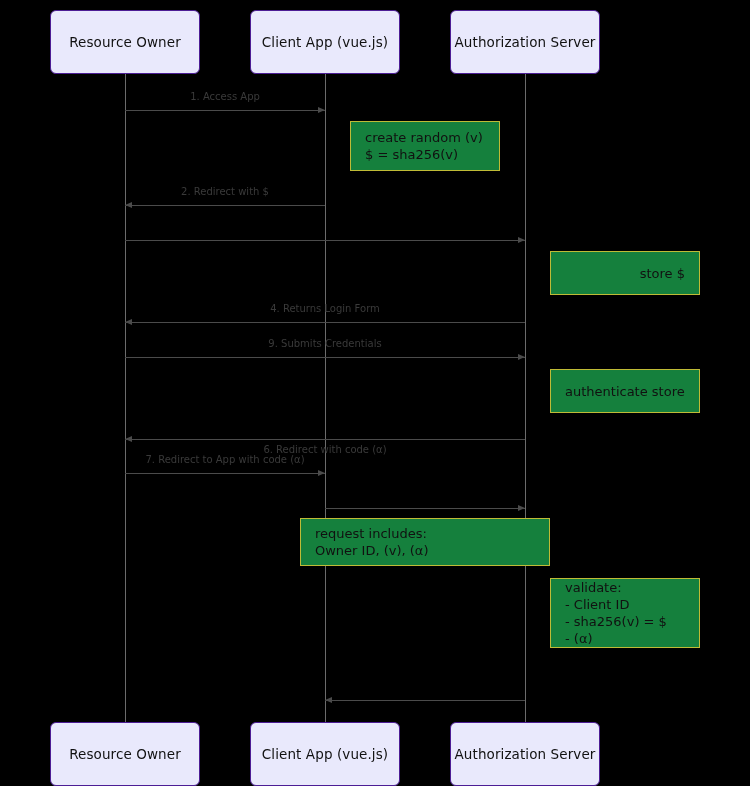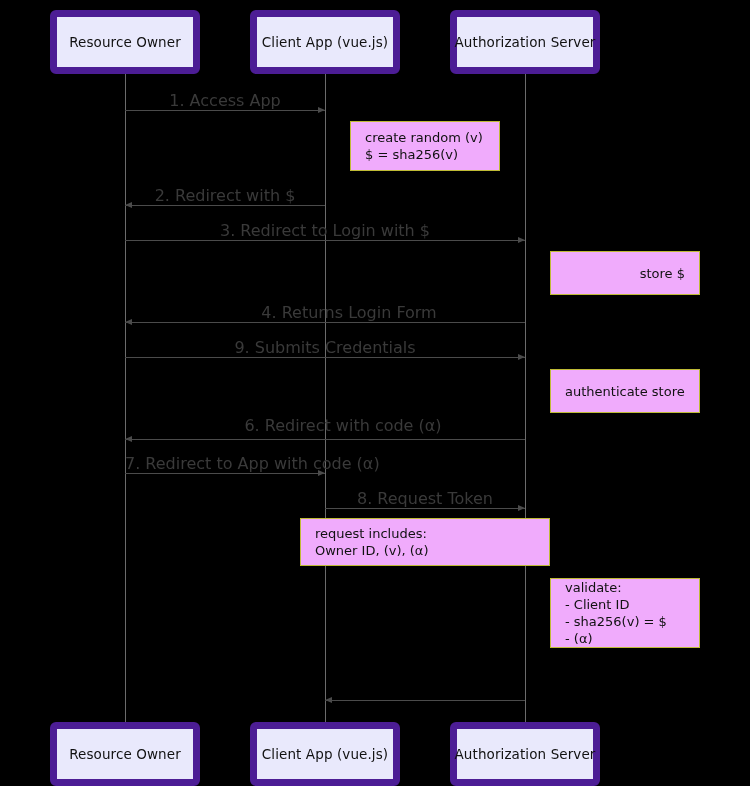--- a/index.html
+++ b/index.html
@@ -17,36 +17,36 @@
   }
   .lifeline-line {
     position: absolute;
     width: 1px;
     background: #6b6b6b;
   }
   .actor-box {
     position: absolute;
     box-sizing: border-box;
     background: #e9e9fc;
-    border: 7px solid #4c1d95;
+    border: 1px solid #4c1d95;
     border-radius: 6px;
     display: flex;
     align-items: center;
     justify-content: center;
   }
   .actor-label {
     font-size: 13.5px;
     color: #111111;
     white-space: nowrap;
     letter-spacing: 0.1px;
   }
   .note-box {
     position: absolute;
     box-sizing: border-box;
-    background: #f0abfc;
+    background: #15803d;
     border: 1px solid #bfbb36;
     display: flex;
     flex-direction: column;
     justify-content: center;
     padding: 21px 14px;
   }
   .note-line {
     font-size: 13px;
     line-height: 17px;
     color: #111111;
@@ -65,21 +65,21 @@
     border-bottom: 3.5px solid transparent;
   }
   .arrowhead.right {
     border-left: 7px solid #4b4b4b;
   }
   .arrowhead.left {
     border-right: 7px solid #4b4b4b;
   }
   .msg-label {
     position: absolute;
-    font-size: 16px;
+    font-size: 10px;
     color: #3a3a3a;
     white-space: nowrap;
     text-align: center;
   }
 </style>
 </head>
 <body>
 
 <div id="diagram">
     <div class="lifeline-line" style="left: 125px; top: 74px; height: 648px;"></div>
@@ -104,36 +104,34 @@
       <span class="actor-label">Authorization Server</span>
     </div>
     <div class="msg" style="left: 125px; top: 110px; width: 200px;"></div>
     <div class="arrowhead right" style="top: 107px; left: 318px;"></div>
     <div class="msg-label" style="left: 125px; width: 200px; top: 91px;">1. Access App</div>
     <div class="msg" style="left: 125px; top: 205px; width: 200px;"></div>
     <div class="arrowhead left" style="top: 202px; left: 125px;"></div>
     <div class="msg-label" style="left: 125px; width: 200px; top: 186px;">2. Redirect with $</div>
     <div class="msg" style="left: 125px; top: 240px; width: 400px;"></div>
     <div class="arrowhead right" style="top: 237px; left: 518px;"></div>
-    <div class="msg-label" style="left: 125px; width: 400px; top: 221px;">3. Redirect to Login with $</div>
     <div class="msg" style="left: 125px; top: 322px; width: 400px;"></div>
     <div class="arrowhead left" style="top: 319px; left: 125px;"></div>
-    <div class="msg-label" style="left: 139px; width: 400px; top: 303px; padding-left: 10px;">4. Returns Login Form</div>
+    <div class="msg-label" style="left: 115px; width: 400px; top: 303px; padding-left: 10px;">4. Returns Login Form</div>
     <div class="msg" style="left: 125px; top: 357px; width: 400px;"></div>
     <div class="arrowhead right" style="top: 354px; left: 518px;"></div>
     <div class="msg-label" style="left: 125px; width: 400px; top: 338px;">9. Submits Credentials</div>
     <div class="msg" style="left: 125px; top: 439px; width: 400px;"></div>
     <div class="arrowhead left" style="top: 436px; left: 125px;"></div>
-    <div class="msg-label" style="left: 125px; width: 400px; top: 416px; padding-left: 18px;">6. Redirect with code (α)</div>
+    <div class="msg-label" style="left: 125px; width: 400px; top: 444px;">6. Redirect with code (α)</div>
     <div class="msg" style="left: 125px; top: 473px; width: 200px;"></div>
     <div class="arrowhead right" style="top: 470px; left: 318px;"></div>
     <div class="msg-label" style="left: 125px; width: 200px; top: 454px;">7. Redirect to App with code (α)</div>
     <div class="msg" style="left: 325px; top: 508px; width: 200px;"></div>
     <div class="arrowhead right" style="top: 505px; left: 518px;"></div>
-    <div class="msg-label" style="left: 325px; width: 200px; top: 489px;">8. Request Token</div>
     <div class="msg" style="left: 325px; top: 700px; width: 200px;"></div>
     <div class="arrowhead left" style="top: 697px; left: 325px;"></div>
     <div class="note-box" style="left: 350px; top: 121px; width: 150px; height: 50px;">
       <div class="note-line">create random (v)</div>
       <div class="note-line">$ = sha256(v)</div>
     </div>
     <div class="note-box" style="left: 550px; top: 251px; width: 150px; height: 34px; align-items: flex-end;">
       <div class="note-line">store $</div>
     </div>
     <div class="note-box" style="left: 550px; top: 369px; width: 150px; height: 34px;">

